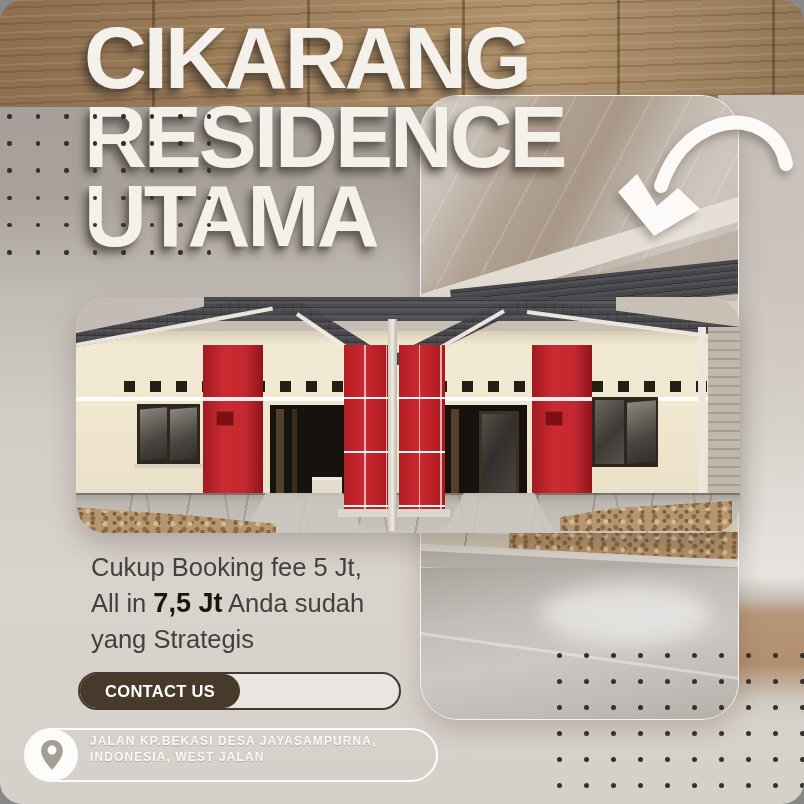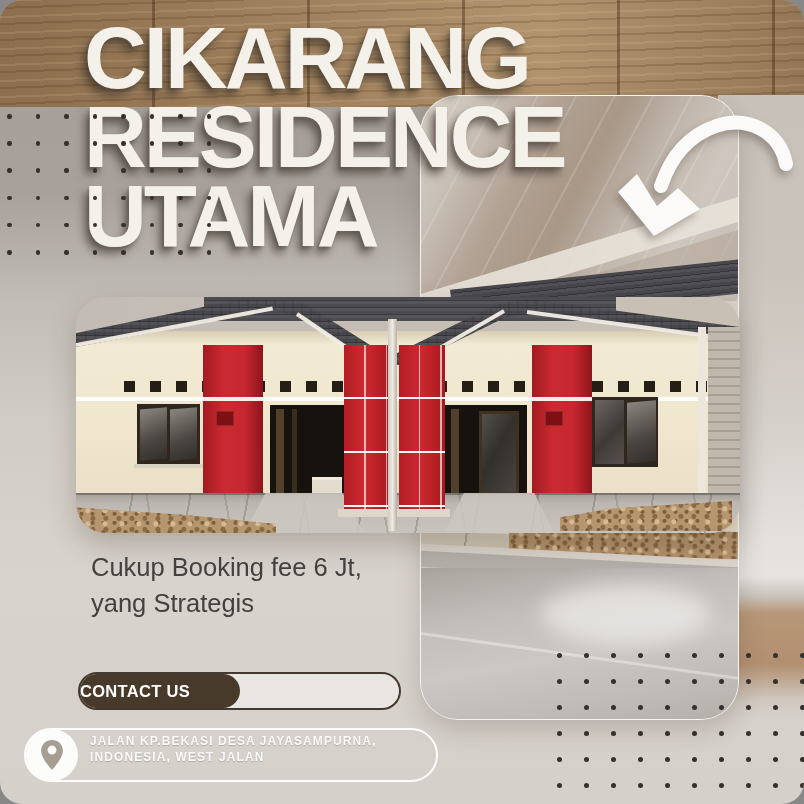--- a/index.html
+++ b/index.html
@@ -133,21 +133,21 @@
   .arrow{left:610px;top:112px;z-index:11;filter:drop-shadow(-3px 5px 4px rgba(60,50,40,.35));}
 
   
   .promo{left:91px;top:549px;width:360px;z-index:10;color:#43403d;font-size:25.5px;line-height:36px;}
   .promo-bold{font-weight:bold;color:#191611;font-size:27px;}
 
   
   .contact{left:78px;top:672px;width:323px;height:38px;z-index:10;border:2px solid #443930;
     border-radius:21px;background:rgba(248,246,242,.55);box-sizing:border-box;cursor:pointer;}
   .contact-inner{position:absolute;left:0;top:0;bottom:0;width:160px;background:#483a2a;border-radius:19px;
-    display:flex;align-items:center;}
+    display:flex;align-items:center;justify-content:center;}
   .contact-inner span{color:#fff;font-weight:bold;font-size:16.5px;letter-spacing:.3px;}
 
   
   .address{left:24px;top:728px;width:414px;height:54px;z-index:10;border:2.5px solid rgba(255,255,255,.95);
     border-radius:28px;box-sizing:border-box;}
   .pin-circle{position:absolute;left:0px;top:-1px;width:52px;height:52px;border-radius:50%;background:#fcfcfb;
     display:flex;align-items:center;justify-content:center;}
   .addr-text{position:absolute;left:64px;top:4px;color:rgba(255,255,255,.93);font-weight:bold;
     font-size:12px;line-height:15.5px;letter-spacing:1.1px;text-shadow:0 1px 1px rgba(120,110,100,.4);}
 </style>
@@ -343,21 +343,22 @@
     <div>RESIDENCE</div>
     <div>UTAMA</div>
   </div>
 
   <svg class="abs arrow" width="185" height="140" viewBox="0 0 185 140">
     <path d="M176,52 C170,20 138,3 106,14 C77,24 60,47 51,74" fill="none" stroke="#fbfaf8" stroke-width="14" stroke-linecap="round"></path>
     <path d="M8,80 L44,124 L90,97 L68,76 L47,94 L27,62 Z" fill="#fbfaf8"></path>
   </svg>
 
   <div class="abs promo">
-      <div><span>Cukup Booking fee 6 Jt,</span></div>
+      <div><span>Cukup Booking fee 5 Jt,</span></div>
+      <div><span>All in </span><span class="promo-bold">7,5 Jt</span><span> Anda sudah</span></div>
       <div><span>yang Strategis</span></div>
     </div>
 
   <div class="abs contact">
     <div class="contact-inner">
       <span>CONTACT US</span>
     </div>
   </div>
 
   <div class="abs address">

